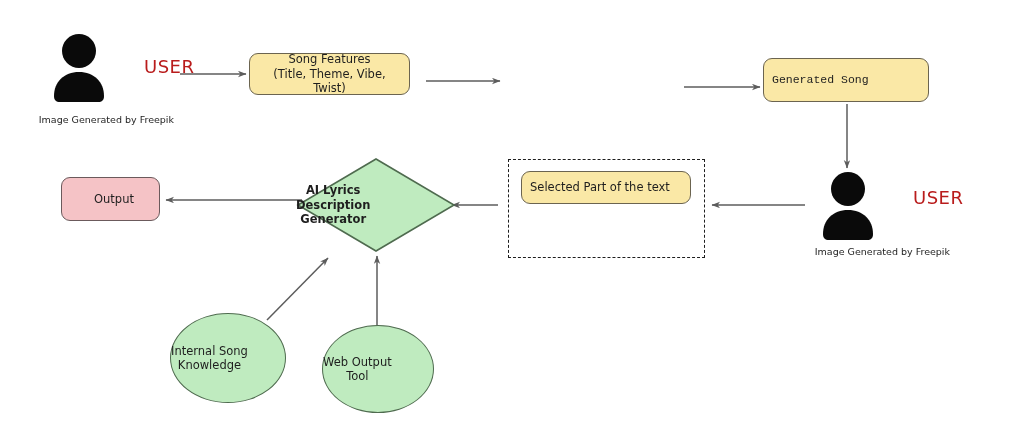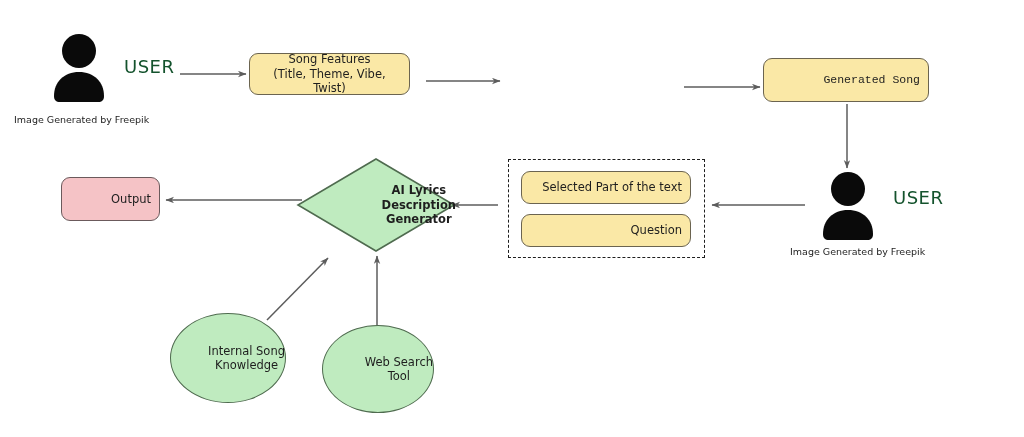--- a/index.html
+++ b/index.html
@@ -21,21 +21,21 @@
     width: 1024px;
     height: 437px;
     pointer-events: none;
   }
 
   .node {
     position: absolute;
     box-sizing: border-box;
     display: flex;
     align-items: center;
-    justify-content: flex-end;
+    justify-content: flex-start;
     text-align: center;
     color: #1e1e1e;
     line-height: 1.25;
     white-space: pre-line;
   }
 
   
   .rect {
     border: 1.4px solid #5a5a4a;
     border-radius: 9px;
@@ -81,29 +81,30 @@
   
   .person {
     position: absolute;
   }
   .person svg { display: block; }
 
   .caption {
     position: absolute;
     font-size: 9.5px;
     color: #1e1e1e;
-    text-align: left;
+    text-align: right;
     white-space: nowrap;
   }
   .bigtext {
     position: absolute;
     font-size: 18px;
     letter-spacing: 0.5px;
-    color: #14532d;
+    color: #b91c1c;
     white-space: nowrap;
+    margin-left: 20px;
   }
 </style>
 </head>
 <body>
 
 <div id="canvas">
 
   <svg id="edges" viewBox="0 0 1024 437">
     <defs>
       <marker id="ah" markerWidth="9" markerHeight="9" refX="8" refY="3.2" orient="auto" markerUnits="userSpaceOnUse">
@@ -151,40 +152,37 @@
   </div>
   <div class="bigtext" style="left:893px; top:187px;">USER</div>
   <div class="caption" style="left:790px; top:246px; width:160px;">Image Generated by Freepik</div>
 
   <div class="group-box" style="left:508px; top:159px; width:197px; height:99px;"></div>
 
   <div class="node rect yellow" style="left:521px; top:171px; width:170px; height:33px;">
     <span>Selected Part of the text</span>
   </div>
 
-  <div class="node rect yellow" style="left:521px; top:214px; width:170px; height:33px;">
-    <span>Question</span>
-  </div>
 
   <div class="node diamond" style="left:296px; top:157px; width:160px; height:96px;font-weight:bold;">
     <svg class="dshape" viewBox="0 0 160 96" preserveAspectRatio="none">
       <polygon points="80,2 158,48 80,94 2,48" fill="#bfebbf" stroke="#4f6b4f" stroke-width="1.6"></polygon>
     </svg>
     <span class="dlabel">AI Lyrics
 Description
 Generator</span>
   </div>
 
   <div class="node rect pink" style="left:61px; top:177px; width:99px; height:44px;">
     <span>Output</span>
   </div>
 
   <div class="node ellipse" style="left:170px; top:313px; width:116px; height:90px;">
     <span>Internal Song
 Knowledge</span>
   </div>
 
   <div class="node ellipse" style="left:322px; top:325px; width:112px; height:88px;">
-    <span>Web Search
+    <span>Web Output
 Tool</span>
   </div>
 
 </div>
 
 </body></html>

